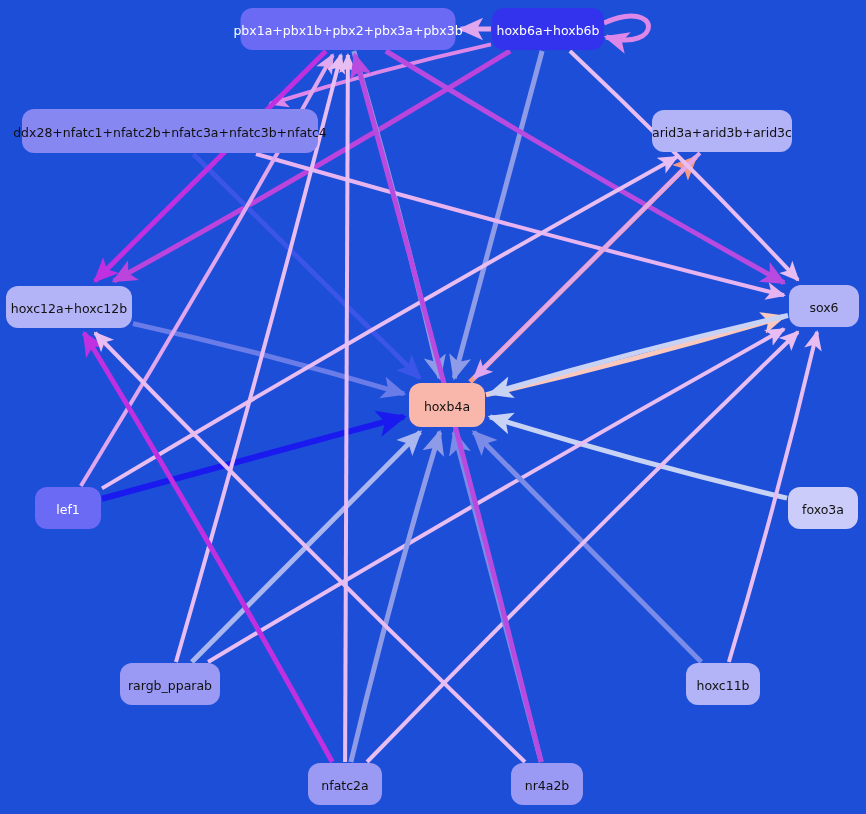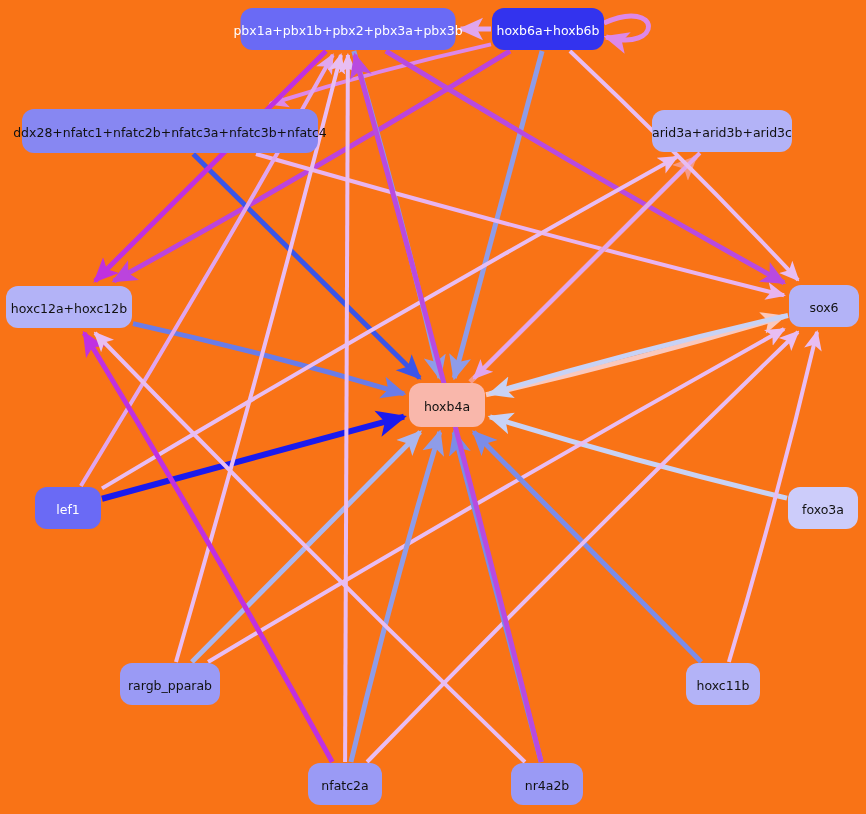--- a/index.html
+++ b/index.html
@@ -4,21 +4,21 @@
 <style>
   html, body {
     margin: 0;
     padding: 0;
     background: #ffffff;
   }
   #graph-canvas {
     position: relative;
     width: 866px;
     height: 814px;
-    background: #f97316;
+    background: #1d4ed8;
     overflow: hidden;
     font-family: "DejaVu Sans", sans-serif;
   }
   svg.net {
     position: absolute;
     left: 0;
     top: 0;
     width: 866px;
     height: 814px;
   }

